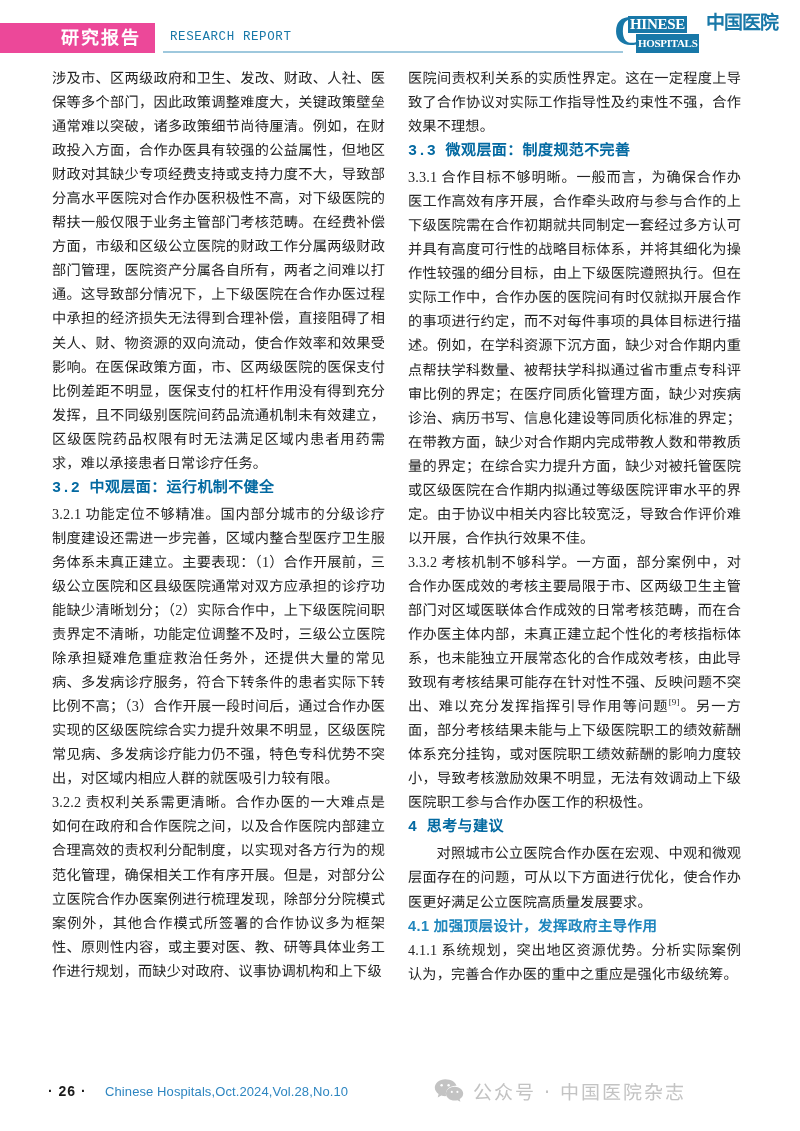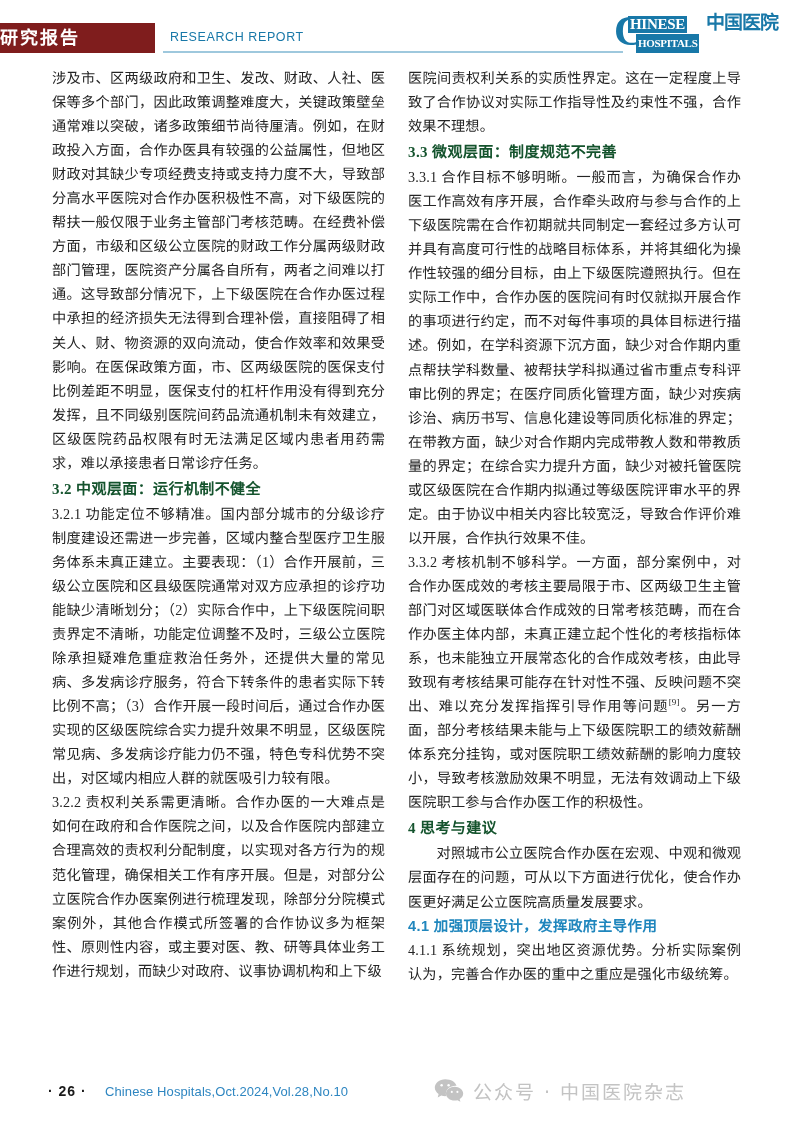--- a/index.html
+++ b/index.html
@@ -22,34 +22,35 @@
     position: absolute;
     left: 0; top: 0;
     width: 800px;
     height: 62px;
   }
   .header-tag {
     position: absolute;
     left: 0; top: 23px;
     width: 155px;
     height: 30px;
-    background: #7f1d1d;
+    background: #ec4899;
     color: #ffffff;
     font-family: "Liberation Serif", "DejaVu Serif", serif;
     font-weight: bold;
     font-size: 18px;
     letter-spacing: 2px;
     line-height: 30px;
+    text-align: right;
     padding-right: 14px;
     box-sizing: border-box;
   }
   .header-en {
     position: absolute;
     left: 170px; top: 30px;
-    font-family: Liberation Sans, sans-serif;
+    font-family: Liberation Mono, monospace;
     font-size: 12.5px;
     letter-spacing: 0.6px;
     color: #1878a8;
     white-space: nowrap;
   }
   .header-rule {
     position: absolute;
     left: 163px; top: 51px;
     width: 460px;
     height: 2px;
@@ -130,25 +131,25 @@
     text-align: justify;
     text-align-last: left;
     letter-spacing: 0.15px;
     color: #242424;
     text-justify: inter-ideograph;
   }
   p.indent { text-indent: 2em; }
 
   h2.sec-head {
     margin: 2px 0 1px 0;
-    font-family: Liberation Serif, serif;
+    font-family: Liberation Mono, monospace;
     font-weight: bold;
     font-size: 15px;
     line-height: 24px;
-    color: #14532d;
+    color: #0369a1;
     letter-spacing: 0.4px;
   }
   h3.subsec-head {
     margin: 0;
     font-family: "Liberation Sans", "DejaVu Sans", sans-serif;
     font-weight: bold;
     font-size: 14.5px;
     line-height: 24px;
     color: #1f86bd;
     letter-spacing: 0.4px;

